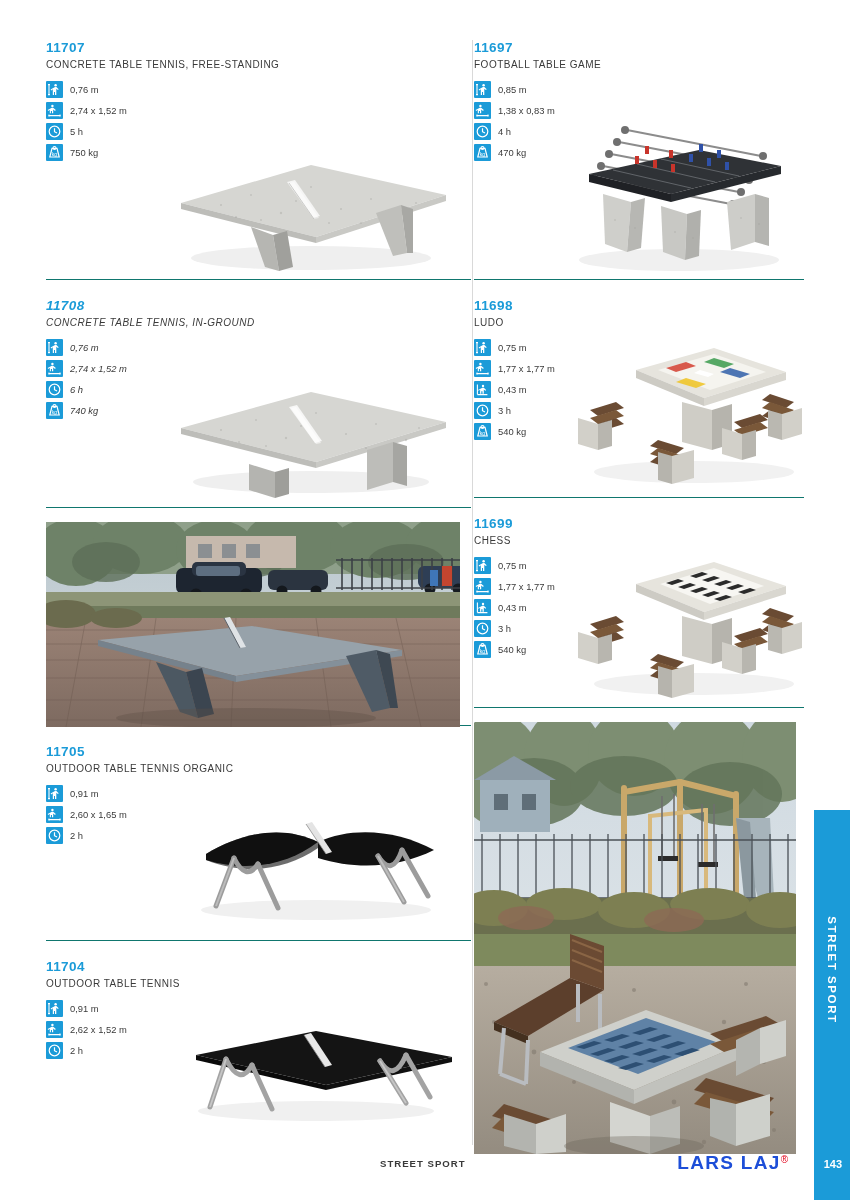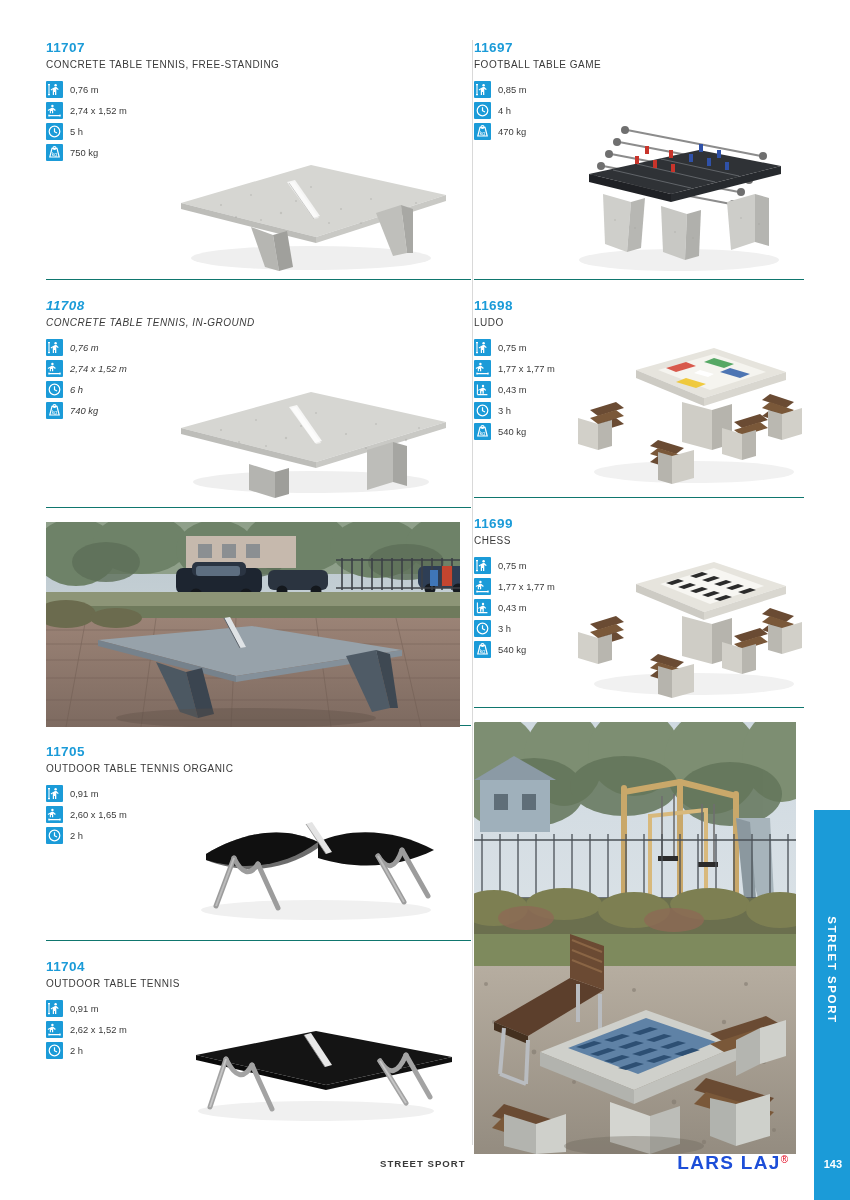--- a/index.html
+++ b/index.html
@@ -606,20 +606,36 @@
                     <path d="M2 3.6h2"></path>
                     <path d="M2 13.6h2"></path>
                   </g>
                 <g fill="#fff">
                     <circle cx="9.6" cy="4.3" r="1.25"></circle>
                 <path d="M9 6.1h1.4l2.3 2.1-.8.9-1.6-1.3V14h-1.3v-3.1H8V14H6.8V8.2l-1.4 1.2-.8-.9z"></path>
                   </g>
                 </svg>
             </span>
             <span class="txt">0,85 m</span>
+          </div>
+          <div class="spec">
+            <span class="ico">
+              <svg viewBox="0 0 17 17">
+                  <g fill="none" stroke="#fff" stroke-width="1.1">
+                <path d="M2.6 13.6h11.8"></path>
+                    <path d="M3 12.6v2"></path>
+                    <path d="M14 12.6v2"></path>
+                  </g>
+                <g fill="#fff">
+                    <circle cx="6.4" cy="4" r="1.2"></circle>
+                <path d="M5.8 5.8h1.4l2.6 2.2-.8.9-1.8-1.3v3.6h-1.2V8.9H4.9v2.3H3.8V7.7L2.4 8.9l-.8-.9z"></path>
+                  </g>
+                </svg>
+            </span>
+            <span class="txt">1,38 x 0,83 m</span>
           </div>
           <div class="spec">
             <span class="ico">
               <svg viewBox="0 0 17 17">
                   <circle cx="8.5" cy="8.5" r="5.3" fill="none" stroke="#fff" stroke-width="1.2"></circle>
               <path d="M8.5 5.2V8.7L11 10.1" fill="none" stroke="#fff" stroke-width="1.2"></path>
                 </svg>
             </span>
             <span class="txt">4 h</span>
           </div>

